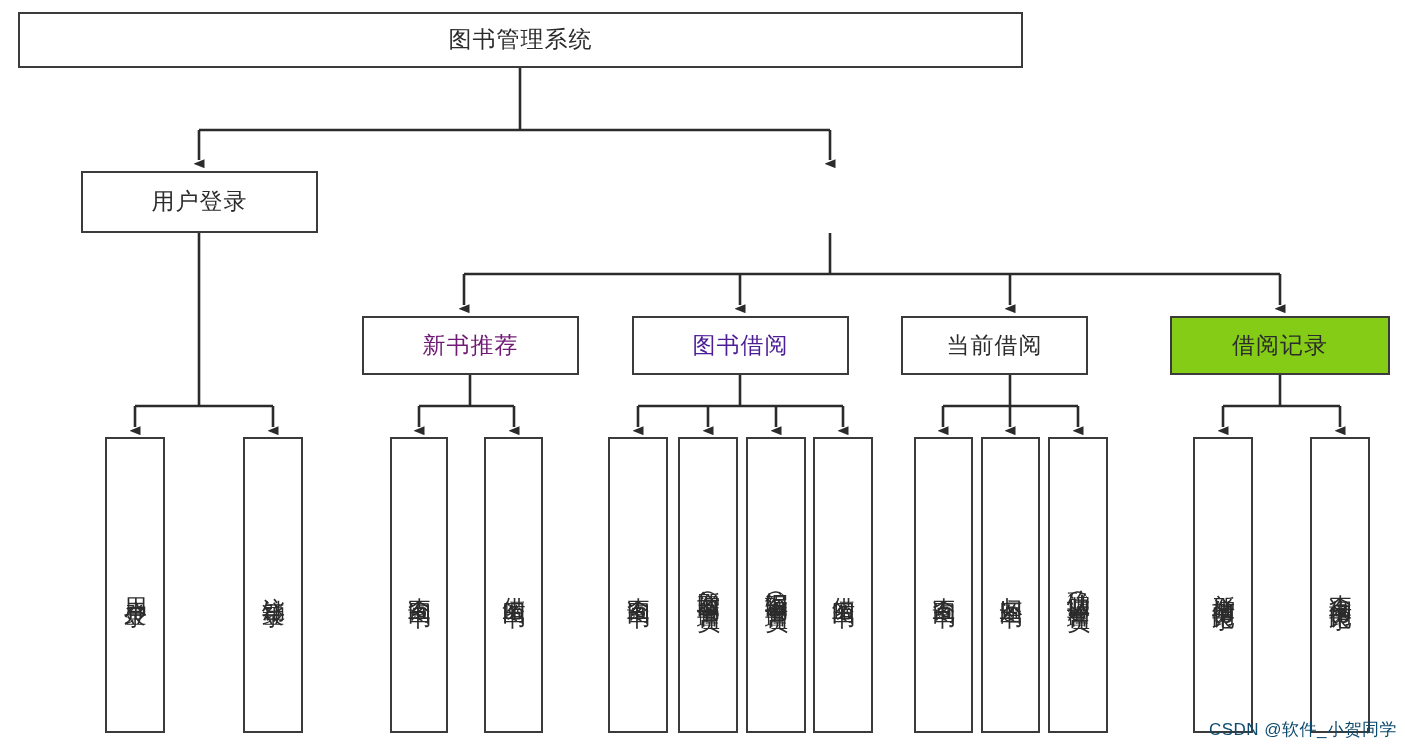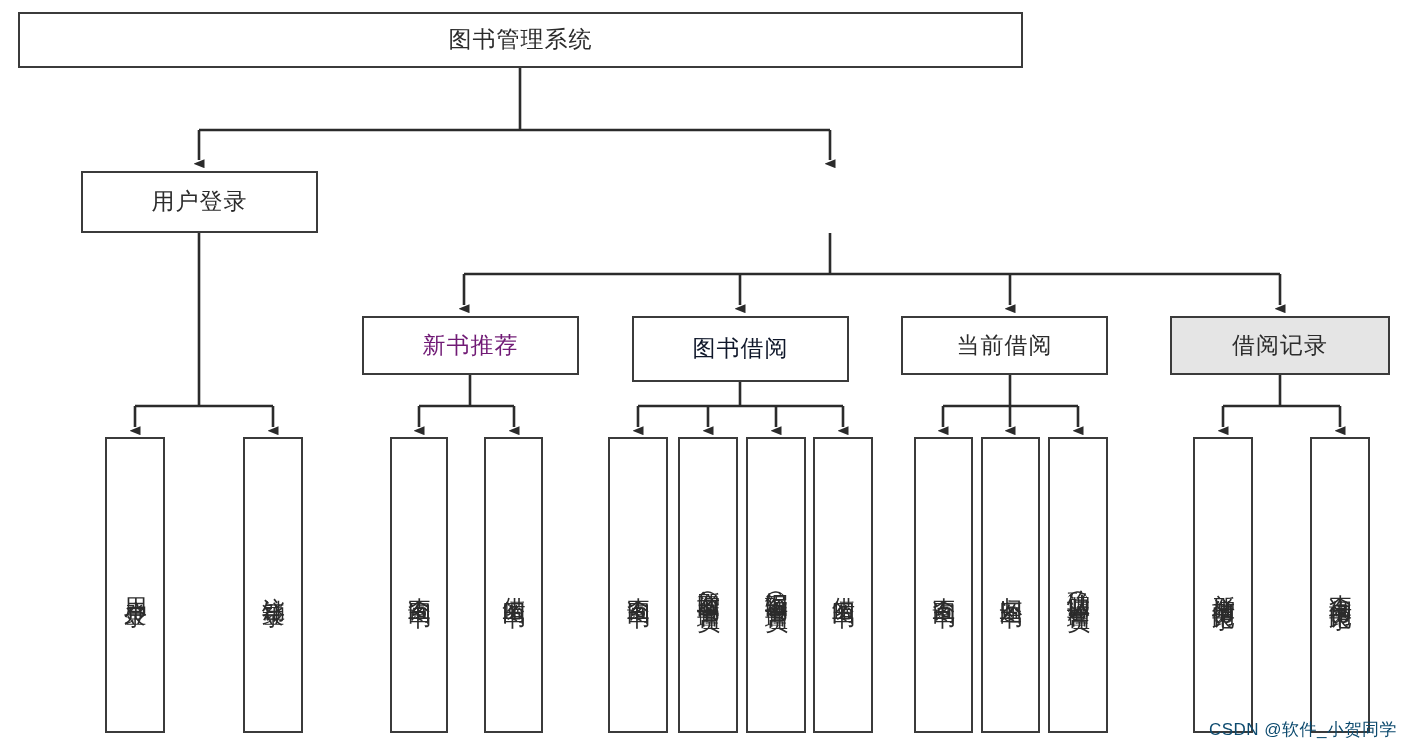--- a/index.html
+++ b/index.html
@@ -119,23 +119,23 @@
       <path d="M1223,406 L1223,427" marker-end="url(#arrow)"></path>
       <path d="M1340,406 L1340,427" marker-end="url(#arrow)"></path>
     </g>
   </svg>
 
   <div class="node horiz" style="left: 18px; top: 12px; width: 1005px; height: 56px; border-color: rgb(59, 59, 59); background: rgb(255, 255, 255); color: rgb(43, 43, 43);">图书管理系统</div>
 
   <div class="node horiz" style="left: 81px; top: 171px; width: 237px; height: 62px; border-color: rgb(59, 59, 59); background: rgb(255, 255, 255); color: rgb(43, 43, 43);">用户登录</div>
 
   <div class="node horiz" style="left: 362px; top: 316px; width: 217px; height: 59px; border-color: rgb(59, 59, 59); background: rgb(255, 255, 255); color: #701a75;">新书推荐</div>
-  <div class="node horiz" style="left: 632px; top: 316px; width: 217px; height: 66px; border-color: rgb(59, 59, 59); background: rgb(255, 255, 255); color: #0f172a;">图书借阅</div>
-  <div class="node horiz" style="left: 901px; top: 316px; width: 207px; height: 59px; border-color: rgb(59, 59, 59); background: rgb(255, 255, 255); color: rgb(43, 43, 43);">当前借阅</div>
-  <div class="node horiz" style="left: 1170px; top: 316px; width: 220px; height: 59px; border-color: rgb(59, 59, 59); background: #e5e5e5; color: rgb(43, 43, 43);">借阅记录</div>
+  <div class="node horiz" style="left: 632px; top: 316px; width: 217px; height: 59px; border-color: rgb(59, 59, 59); background: rgb(255, 255, 255); color: #4c1d95;">图书借阅</div>
+  <div class="node horiz" style="left: 901px; top: 316px; width: 187px; height: 59px; border-color: rgb(59, 59, 59); background: rgb(255, 255, 255); color: rgb(43, 43, 43);">当前借阅</div>
+  <div class="node horiz" style="left: 1170px; top: 316px; width: 220px; height: 59px; border-color: rgb(59, 59, 59); background: #84cc16; color: rgb(43, 43, 43);">借阅记录</div>
 
   <div class="node vert" style="left: 105px; top: 437px; width: 60px; height: 296px; border-color: rgb(59, 59, 59); background: rgb(255, 255, 255); color: rgb(43, 43, 43);">用户登录</div>
   <div class="node vert" style="left: 243px; top: 437px; width: 60px; height: 296px; border-color: rgb(59, 59, 59); background: rgb(255, 255, 255); color: rgb(43, 43, 43);">注销登录</div>
   <div class="node vert" style="left: 390px; top: 437px; width: 58px; height: 296px; border-color: rgb(59, 59, 59); background: rgb(255, 255, 255); color: rgb(43, 43, 43);">查询图书</div>
   <div class="node vert" style="left: 484px; top: 437px; width: 59px; height: 296px; border-color: rgb(59, 59, 59); background: rgb(255, 255, 255); color: rgb(43, 43, 43);">借阅图书</div>
   <div class="node vert" style="left: 608px; top: 437px; width: 60px; height: 296px; border-color: rgb(59, 59, 59); background: rgb(255, 255, 255); color: rgb(43, 43, 43);">查询图书</div>
   <div class="node vert" style="left: 678px; top: 437px; width: 60px; height: 296px; border-color: rgb(59, 59, 59); background: rgb(255, 255, 255); color: rgb(43, 43, 43);">新增图书（管理员）</div>
   <div class="node vert" style="left: 746px; top: 437px; width: 60px; height: 296px; border-color: rgb(59, 59, 59); background: rgb(255, 255, 255); color: rgb(43, 43, 43);">编辑图书（管理员）</div>
   <div class="node vert" style="left: 813px; top: 437px; width: 60px; height: 296px; border-color: rgb(59, 59, 59); background: rgb(255, 255, 255); color: rgb(43, 43, 43);">借阅图书</div>
   <div class="node vert" style="left: 914px; top: 437px; width: 59px; height: 296px; border-color: rgb(59, 59, 59); background: rgb(255, 255, 255); color: rgb(43, 43, 43);">查询图书</div>

